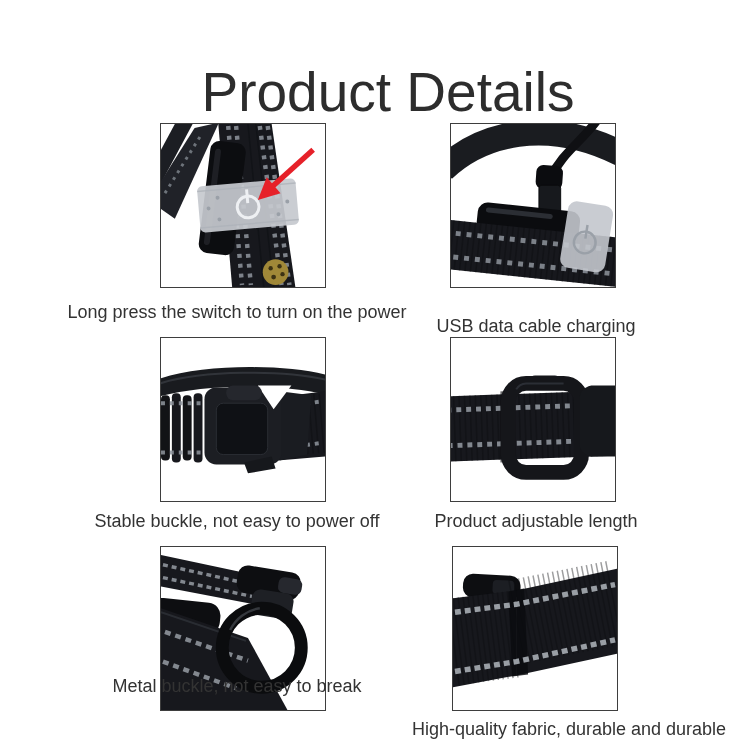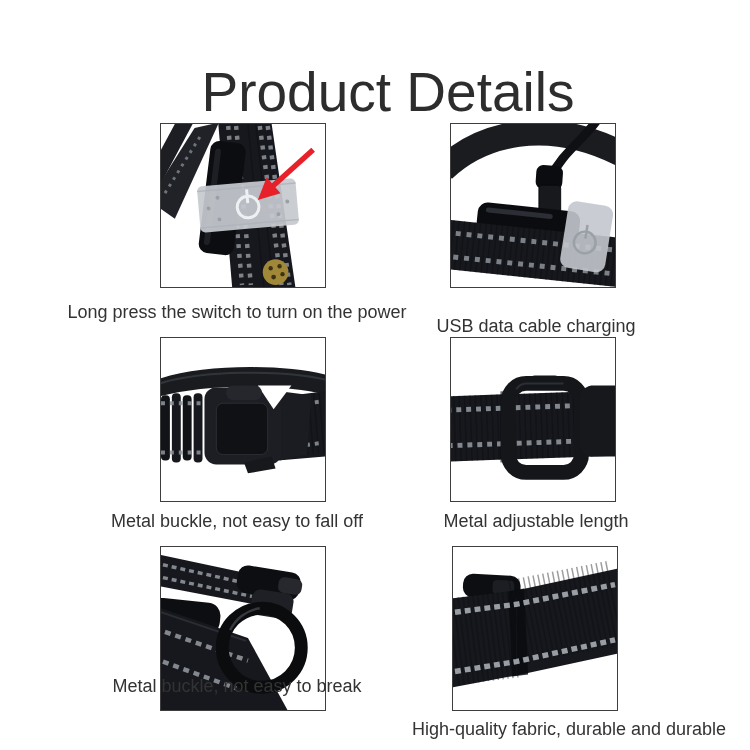--- a/index.html
+++ b/index.html
@@ -224,18 +224,18 @@
         <line x1="64" y1="76" x2="166" y2="56" stroke="#0c0d10" stroke-width="86" stroke-dasharray="1.5 3.5" opacity="0.4"></line>
         <polygon points="56,45 72,42 76,129 60,131" fill="#0b0c0f" opacity="0.85"></polygon>
         <path d="M2,66 L64,58 L164,38" fill="none" stroke="#a7adb4" stroke-width="5.5" stroke-dasharray="6 4" opacity="0.9"></path>
         <path d="M2,126 L64,116 L164,94" fill="none" stroke="#a7adb4" stroke-width="5.5" stroke-dasharray="6 4" opacity="0.9"></path>
       </g>
     </svg>
   </div>
 
   <div class="caption c1">Long press the switch to turn on the power</div>
   <div class="caption c2">USB data cable charging</div>
-  <div class="caption c3">Metal buckle, not easy to fall off</div>
-  <div class="caption c4">Metal adjustable length</div>
+  <div class="caption c3">Stable buckle, not easy to power off</div>
+  <div class="caption c4">Product adjustable length</div>
   <div class="caption c5">Metal buckle, not easy to break</div>
   <div class="caption c6">High-quality fabric, durable and durable</div>
 
 </div>
 
 </body></html>

